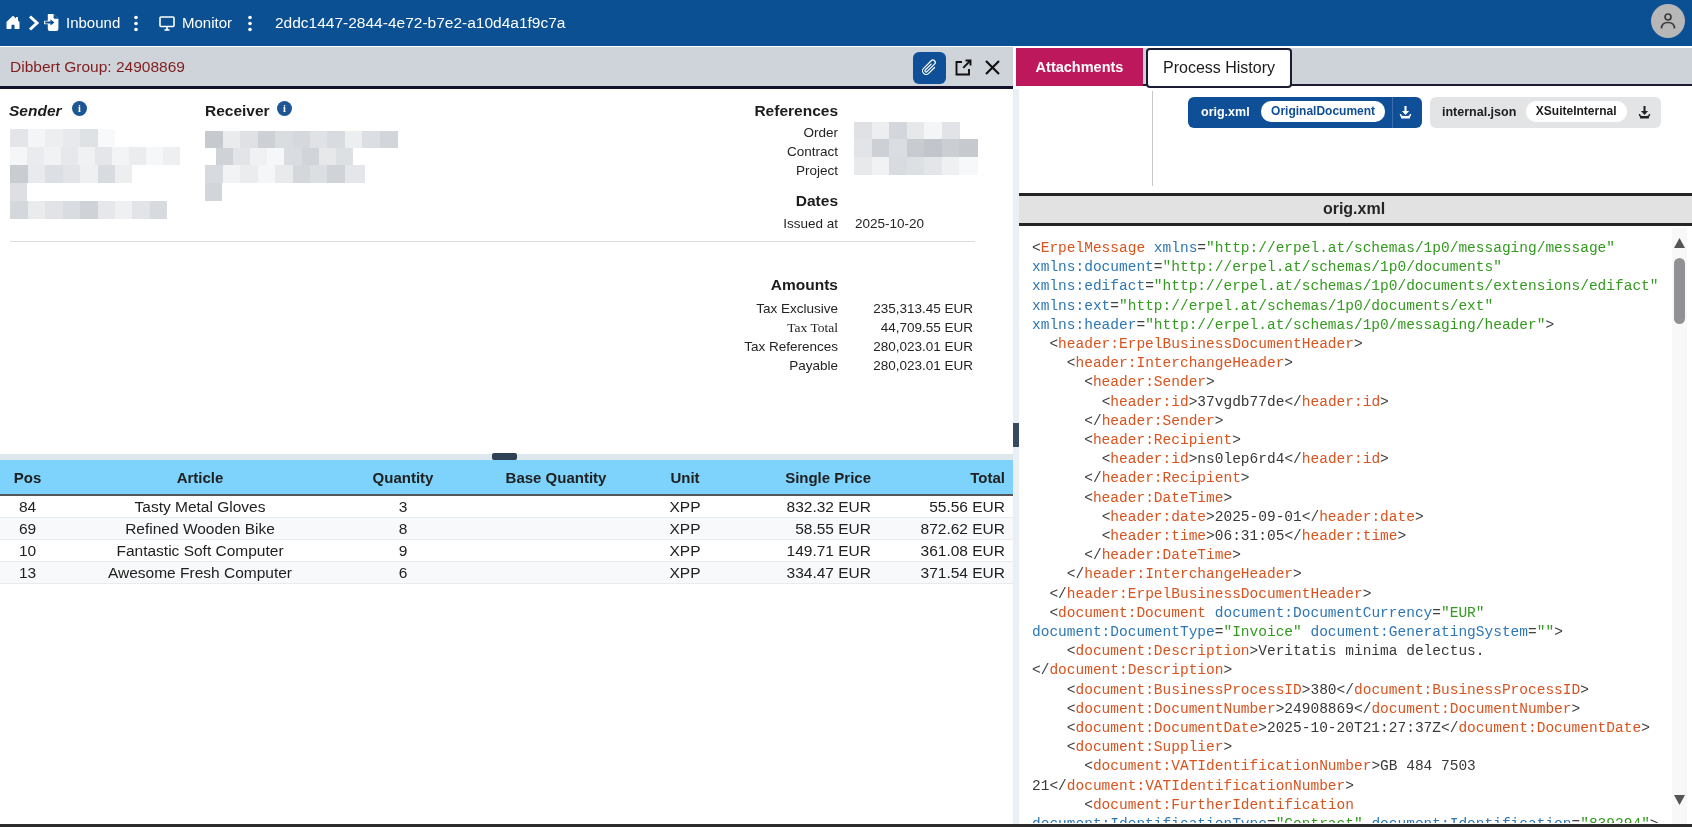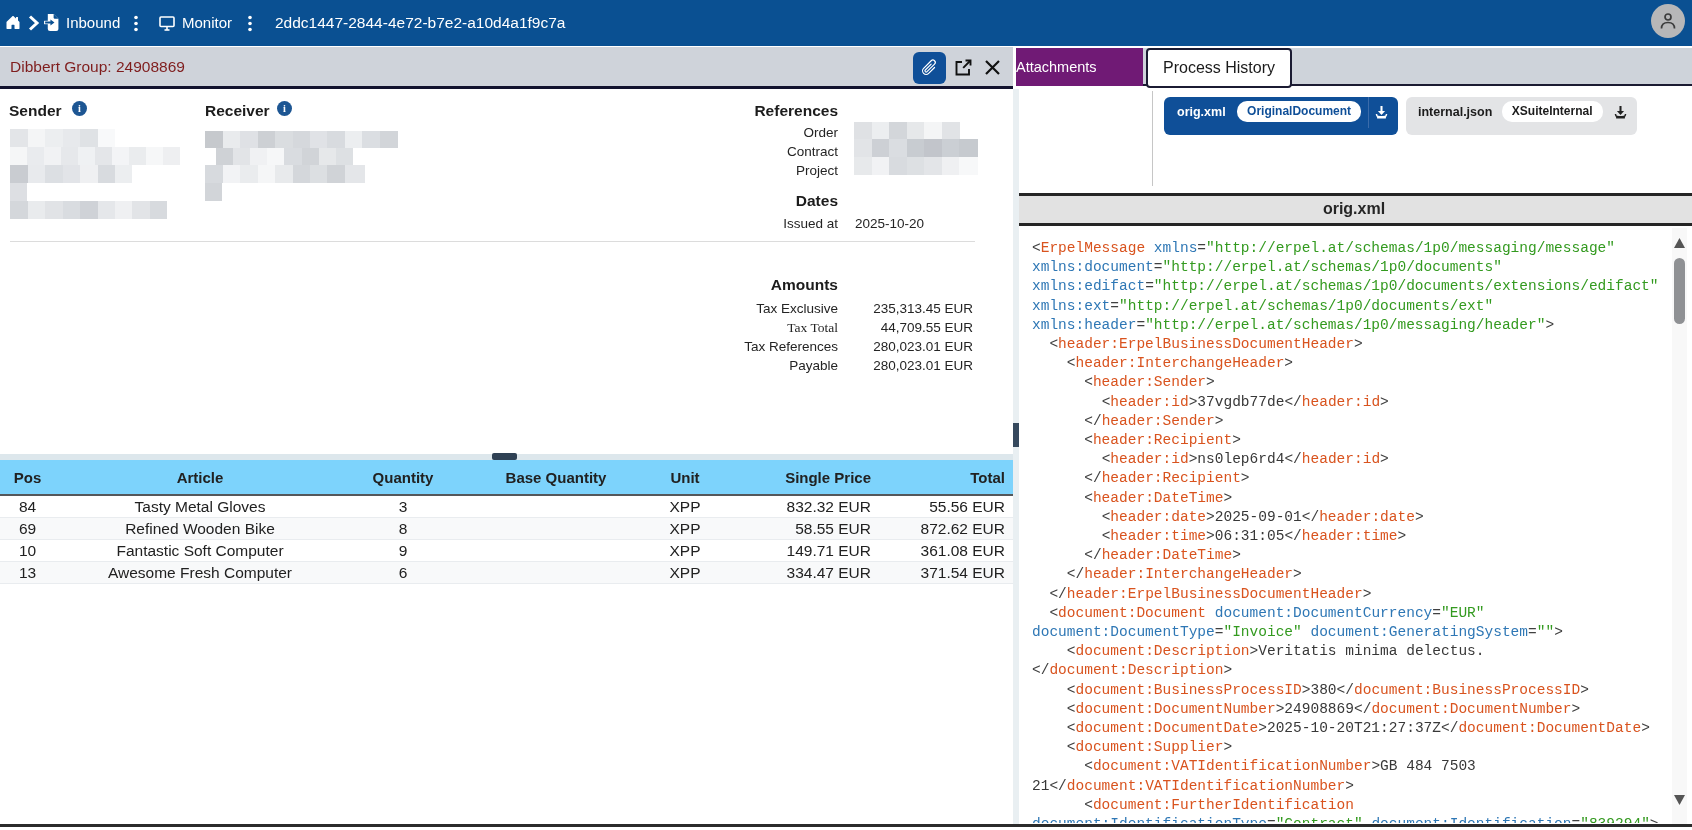--- a/index.html
+++ b/index.html
@@ -29,31 +29,31 @@
 
 #itable { position:absolute; left:0; top:413px; width:1013px; border-collapse:collapse; font-size:15.5px; color:#212121; table-layout:fixed; }
 #itable th { background:#7dd3fc; font-weight:bold; font-size:15px; height:35px; border-bottom:2px solid #54575a; }
 #itable td { height:22px; text-align:center; border-bottom:1px solid #e9ecef; padding:2px 0 0 0; }
 #itable tr.odd td { background:#f8f9fa; }
 #itable td.r, #itable th.r { text-align:right; } #itable td.pr, #itable th.pr { padding-right:8px; }
 
 
 #rpanel { position:absolute; left:1016px; top:46px; width:676px; height:779px; background:#fff; }
 .tabbar { position:absolute; left:0; top:2px; width:676px; height:38px; background:#ced3da; border-bottom:2px solid #1b1b32; }
-.tab1 { position:absolute; left:0; top:2px; width:127px; height:38px; background:#701a75; color:#fff; font-weight:normal; font-size:14.5px; text-align:left; line-height:38px; }
+.tab1 { position:absolute; left:0; top:2px; width:127px; height:38px; background:#be185d; color:#fff; font-weight:bold; font-size:14.5px; text-align:center; line-height:38px; }
 .tab2 { position:absolute; left:130px; top:2px; width:146px; height:40px; background:#fff; border:2px solid #1b1b32; border-radius:4px; color:#1b1b1b; font-size:16px; text-align:center; line-height:36px; }
 
 #anav { position:absolute; left:8px; top:45px; width:123px; }
 .edna { height:33px; background:#0f4f98; border-radius:5px; color:#fff; font-weight:bold; font-size:15px; line-height:33px; padding-left:10px; position:relative; }
 .badge { position:absolute; right:7px; top:7px; width:19px; height:19px; border-radius:50%; background:#fff; color:#0f4f98; font-size:13px; font-weight:bold; text-align:center; line-height:19px; }
 .anav-item { height:26px; font-size:15px; line-height:26px; padding-left:3px; position:relative; margin-top:5px; }
 .anav-item .cnt { position:absolute; right:10px; font-weight:bold; }
 #vsep { position:absolute; left:136px; top:45px; width:1px; height:95px; background:#c6c6c6; }
 
-.chip { position:absolute; top:51px; height:38px; border-radius:6px; font-size:12.5px; font-weight:bold; }
+.chip { position:absolute; top:51px; height:31px; border-radius:6px; font-size:12.5px; font-weight:bold;margin-left:24px; }
 .chip .pill { display:inline-block; height:21px; border-radius:10px; background:#fff; padding:0 10px; line-height:21px; font-size:12px; }
 #chip1 { left:148px; width:234px; background:#0f4f98; color:#fff; }
 #chip2 { left:390px; width:231px; background:#e3e4e6; color:#1c1c1c; }
 #chipdiv { position:absolute; left:204px; top:0; width:1px; height:31px; background:#3b6cab; }
 
 #filebar { position:absolute; left:0; top:147px; width:676px; height:33px; background:#e2e2e2; border-top:3px solid #252525; border-bottom:3px solid #252525; text-align:center; font-weight:bold; font-size:16px; color:#252525; line-height:26px; }
 
 #code { position:absolute; left:16px; top:193px; width:648px; height:584px; overflow:hidden;
   font-family:"Liberation Mono", monospace; font-size:14.5px; line-height:19.2px; white-space:pre; color:#383838; }
 .tg { color:#d9531e; }
@@ -122,21 +122,21 @@
         <path d="M14 10 v5.5 h-12.5 v-12.5 H7"></path>
         <path d="M10.5 1.5 H15.5 V6.5"></path>
         <path d="M15 2 L8.2 8.8"></path>
       </svg>
     <svg style="position:absolute;left:984px;top:12px" width="17" height="17" viewBox="0 0 17 17" stroke="#111" stroke-width="2.2">
         <path d="M2 2 L15 15 M15 2 L2 15"></path>
       </svg>
   </div>
 
   <div id="lp-body" style="position:absolute; left:0; top:45px; width:1013px; height:734px;">
-    <div class="h6" style="position:absolute; left:9px;  top:10px;">Sender</div>
+    <div class="h6" style="position:absolute; left:9px;  top:10px;font-style:italic;">Sender</div>
     <svg style="position:absolute;left:72px;top:9px" width="15" height="15" viewBox="0 0 16 16">
         <circle cx="8" cy="8" r="8" fill="#1d5693"></circle>
         <text x="8" y="12" text-anchor="middle" fill="#fff" font-size="11" font-weight="bold" font-family="Liberation Serif">i</text>
       </svg>
     <div class="h6" style="position:absolute; left:205px; top:10px;">Receiver</div>
     <svg style="position:absolute;left:277px;top:9px" width="15" height="15" viewBox="0 0 16 16">
         <circle cx="8" cy="8" r="8" fill="#1d5693"></circle>
         <text x="8" y="12" text-anchor="middle" fill="#fff" font-size="11" font-weight="bold" font-family="Liberation Serif">i</text>
       </svg>
 

